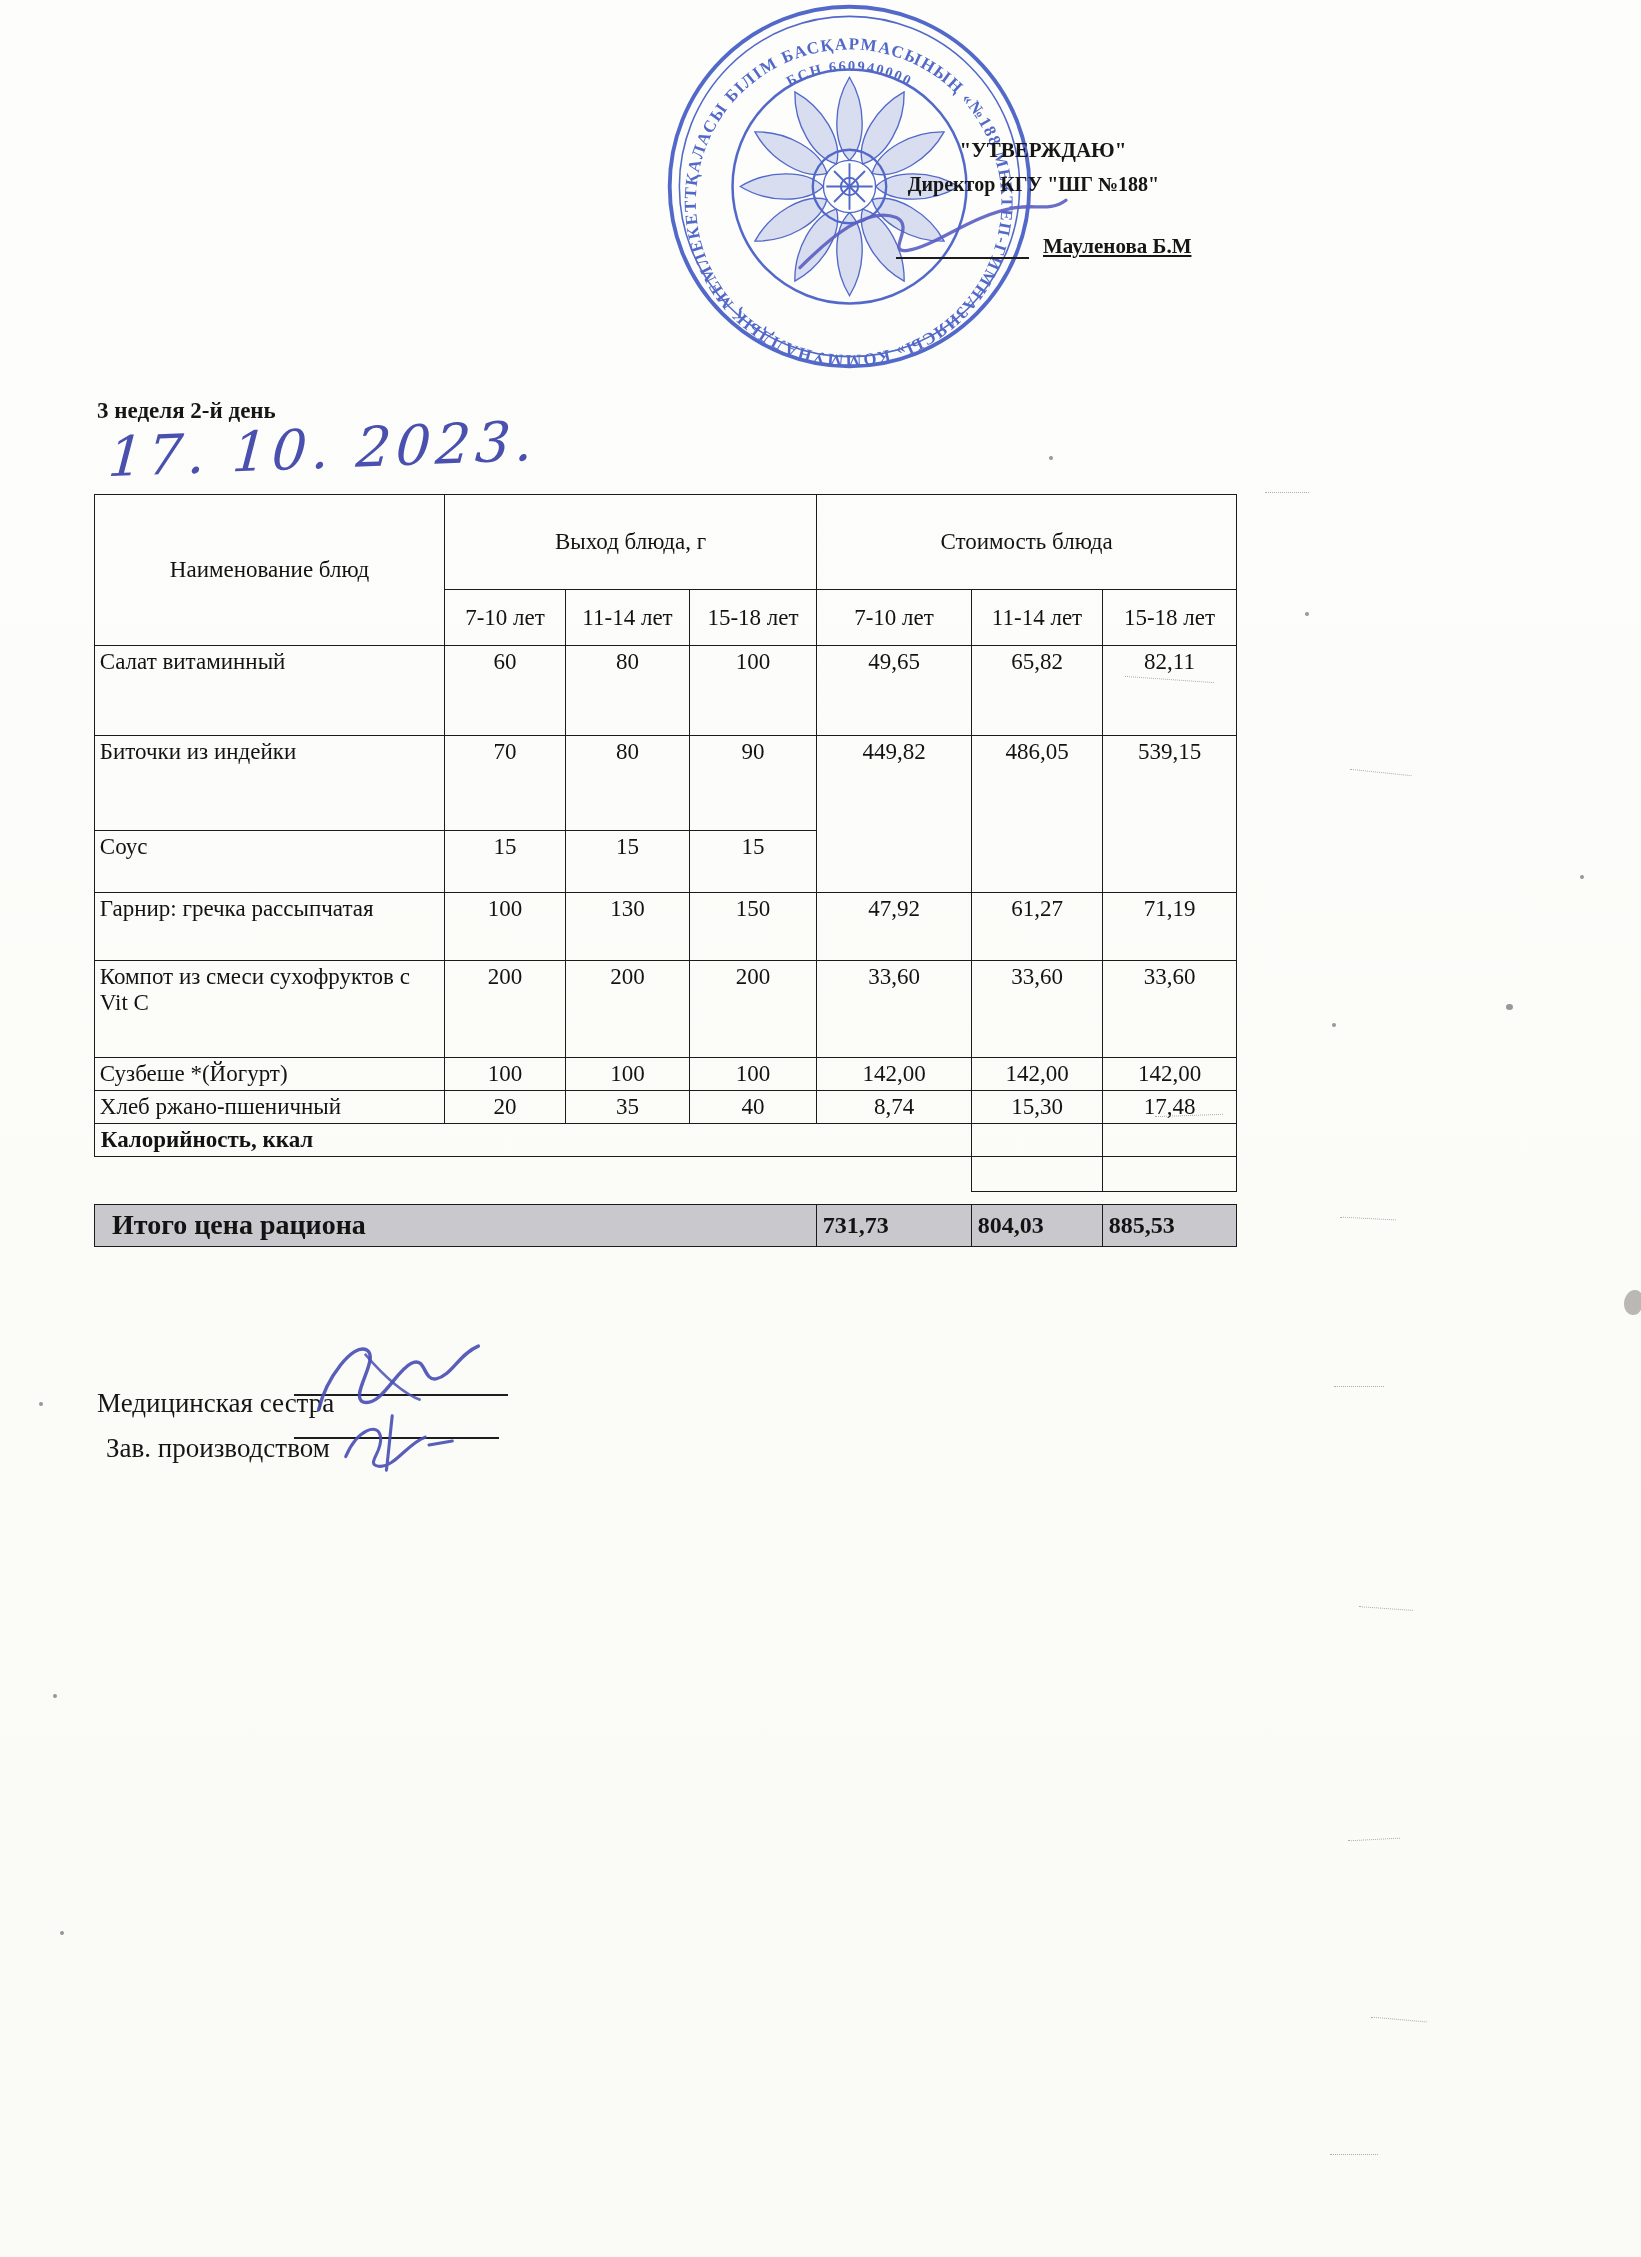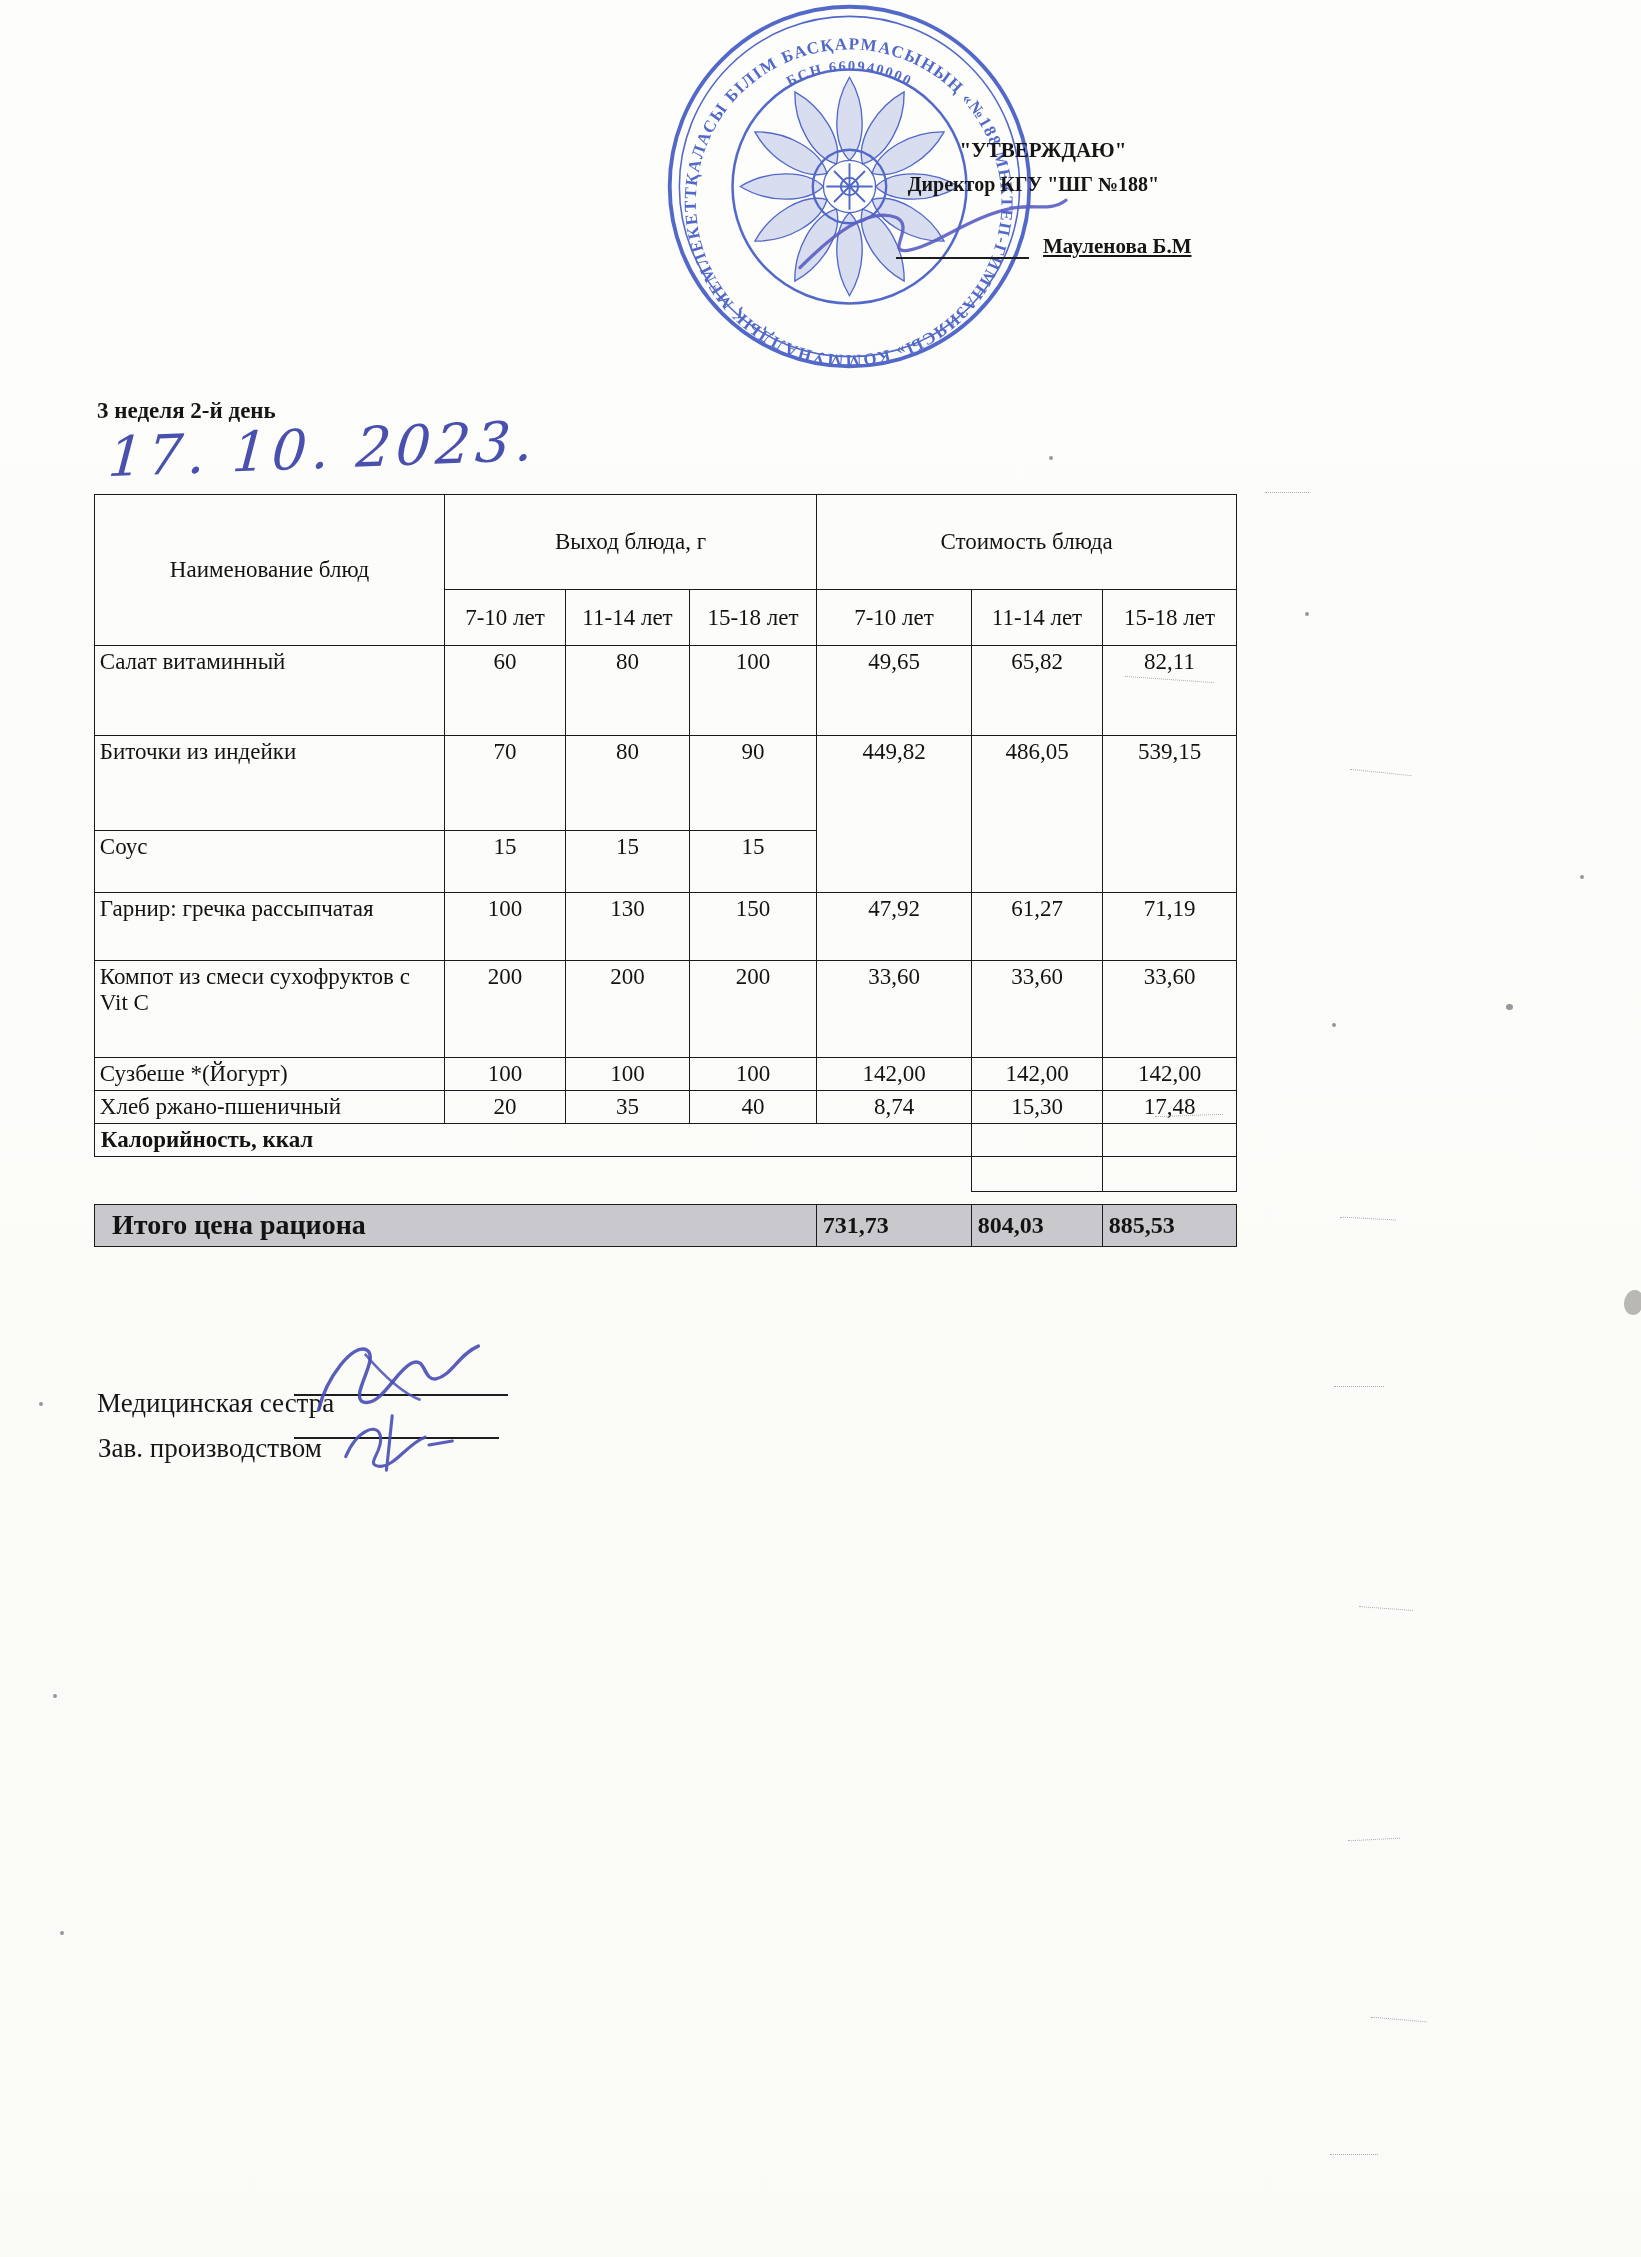--- a/index.html
+++ b/index.html
@@ -220,21 +220,21 @@
         <td class="lbl">Итого цена рациона</td>
         <td class="num">731,73</td>
         <td class="num">804,03</td>
         <td class="num">885,53</td>
       </tr>
       </tbody>
     </table>
   </div>
 
   <div class="foot-label" style="left:97px;top:1388px;">Медицинская сестра</div>
-  <div class="foot-label" style="left:98px;top:1433px;">Зав. производством</div>
+  <div class="foot-label" style="left:106px;top:1433px;">Зав. производством</div>
   <div class="sig-line" style="left:294px;top:1394px;width:214px;"></div>
   <div class="sig-line" style="left:294px;top:1437px;width:205px;"></div>
 
   <svg class="sig-svg" style="left:307px;top:1325px;" width="183" height="101" viewBox="0 0 190 105">
     <path d="M12,88 C20,55 48,18 62,26 C76,34 44,74 58,80 C76,86 92,48 108,40 C124,32 120,58 134,56 C150,53 158,30 178,22" fill="none" stroke="#4a50b4" stroke-width="3.6" stroke-linecap="round" opacity=".92"></path>
     <path d="M60,30 C72,44 96,70 118,78" fill="none" stroke="#4a50b4" stroke-width="2.6" opacity=".85"></path>
   </svg>
   <svg class="sig-svg" style="left:336px;top:1408px;" width="126" height="70" viewBox="0 0 130 72">
     <path d="M10,50 C22,22 44,14 46,30 C48,46 30,58 44,60 C60,62 74,36 92,30 M58,8 C56,26 54,48 52,64 M96,38 L120,34" fill="none" stroke="#4a50b4" stroke-width="3.2" stroke-linecap="round" opacity=".92"></path>
   </svg>

